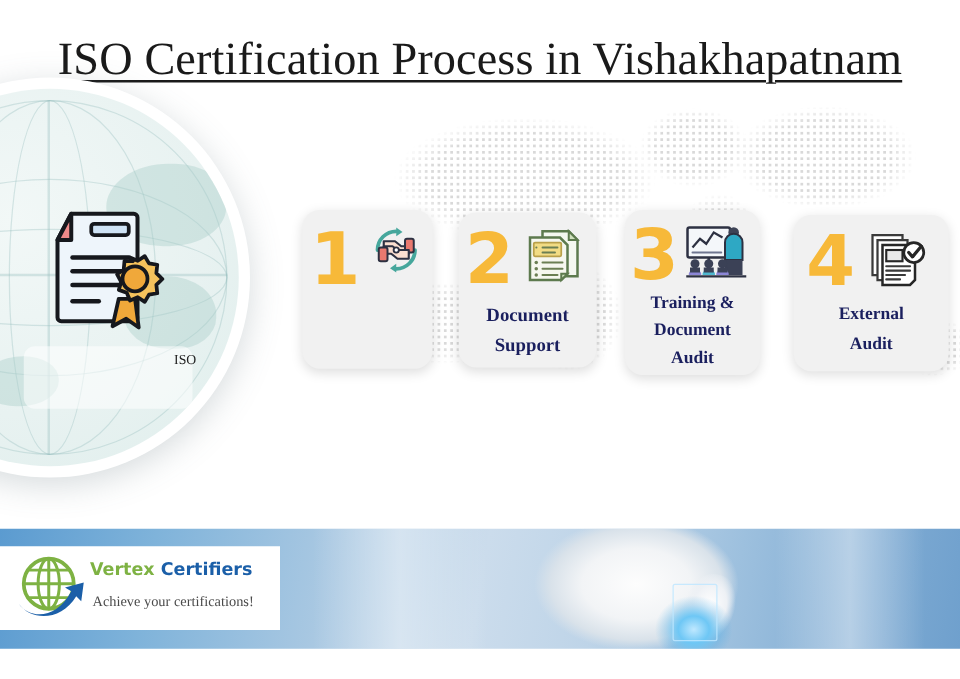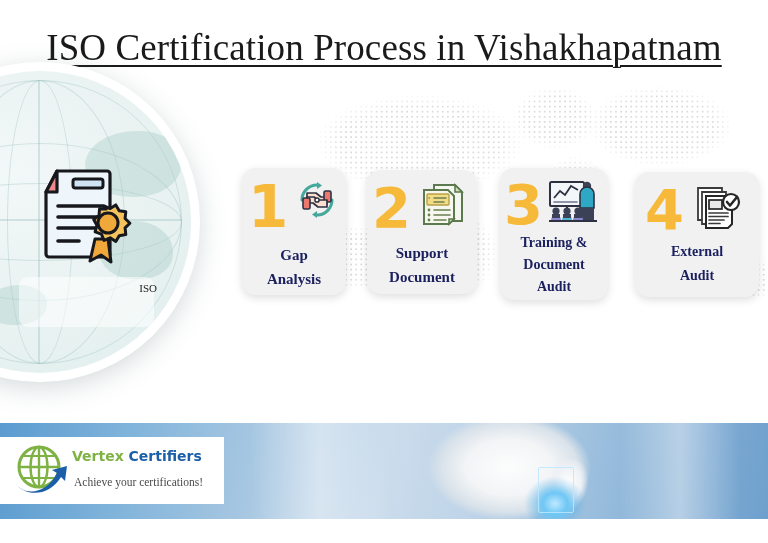--- a/index.html
+++ b/index.html
@@ -159,24 +159,20 @@
     <path d="M9 24 a15 15 0 0 1 15 -15" fill="none" stroke="#46a79c" stroke-width="3" stroke-linecap="round"></path>
     <path d="M39 24 a15 15 0 0 1 -15 15" fill="none" stroke="#46a79c" stroke-width="3" stroke-linecap="round"></path>
     <path d="M24 6 l5 3.5 l-5 3.5 z" fill="#46a79c"></path>
     <path d="M24 42 l-5 -3.5 l5 -3.5 z" fill="#46a79c"></path>
     <path d="M14 17 h9 l5 4 h6 v6 h-7 l-4 -3 h-9 z" fill="#fbdfd0" stroke="#2d3142" stroke-width="1.7" stroke-linejoin="round"></path>
     <rect x="31" y="15" width="7" height="11" rx="1.6" fill="#e9796f" stroke="#2d3142" stroke-width="1.6"></rect>
     <path d="M34 31 h-9 l-5 -4 h-6 v-6 h7 l4 3 h9 z" fill="#fbdfd0" stroke="#2d3142" stroke-width="1.7" stroke-linejoin="round"></path>
     <rect x="10" y="22" width="7" height="11" rx="1.6" fill="#e9796f" stroke="#2d3142" stroke-width="1.6"></rect>
     <circle cx="24" cy="24" r="2.1" fill="#fff" stroke="#2d3142" stroke-width="1.5"></circle>
   </svg>
-  <div class="cardlabel" id="lab1">
-    <div>Gap</div>
-    <div>Analysis</div>
-  </div>
 
   <div class="card" id="card2"></div>
   <div class="num" id="num2">2</div>
   <svg class="cardicon" id="icon2" viewBox="0 0 46 48" xmlns="http://www.w3.org/2000/svg">
     <path d="M14 6 h21 l7 7 v29 h-28 z" fill="#f4f7f0" stroke="#5d7a4e" stroke-width="2"></path>
     <path d="M35 6 v7 h7 z" fill="#cfe0bd" stroke="#5d7a4e" stroke-width="1.6"></path>
     <g fill="#5d7a4e">
       <circle cx="32" cy="19" r="1.5"></circle>
         <circle cx="32" cy="24" r="1.5"></circle>
       <circle cx="32" cy="29" r="1.5"></circle>
@@ -195,22 +191,22 @@
         <circle cx="9" cy="36" r="1.4"></circle>
         <circle cx="9" cy="41" r="1.4"></circle>
     </g>
     <g stroke="#6b7f53" stroke-width="1.6" stroke-linecap="round">
       <line x1="14" y1="31" x2="30" y2="31"></line>
       <line x1="14" y1="36" x2="30" y2="36"></line>
       <line x1="14" y1="41" x2="26" y2="41"></line>
     </g>
   </svg>
   <div class="cardlabel" id="lab2">
+    <div>Document</div>
     <div>Support</div>
-    <div>Document</div>
   </div>
 
   <div class="card" id="card3"></div>
   <div class="num" id="num3">3</div>
   <svg class="cardicon" id="icon3" viewBox="0 0 52 48" xmlns="http://www.w3.org/2000/svg">
     <rect x="3" y="4" width="34" height="24" rx="1.6" fill="#f4f7fa" stroke="#2d3142" stroke-width="2"></rect>
     <polyline points="7,20 13,13 18,17 24,8 31,12" fill="none" stroke="#2d3142" stroke-width="1.8"></polyline>
     <g stroke="#6f7690" stroke-width="1.6" stroke-linecap="round">
       <line x1="7" y1="24" x2="30" y2="24"></line>
     </g>

